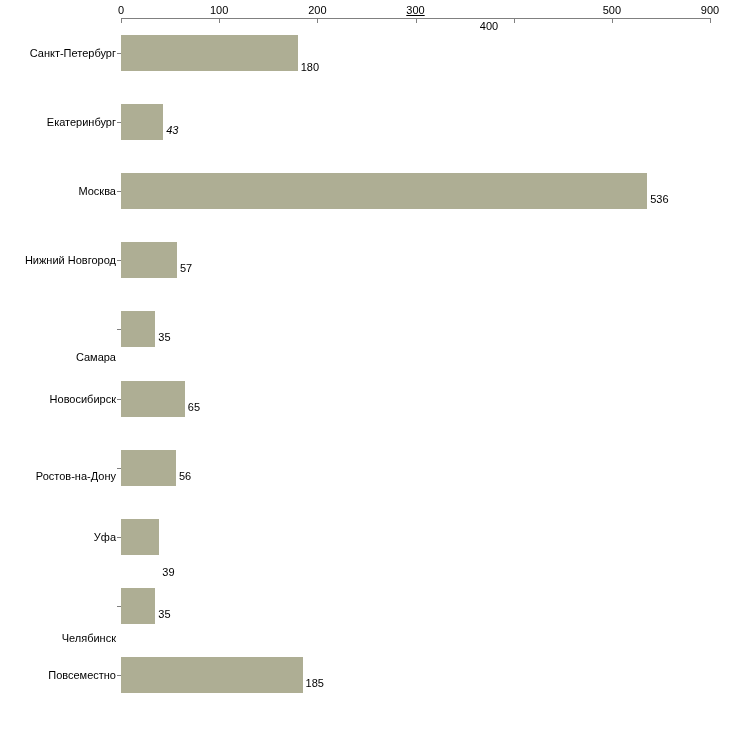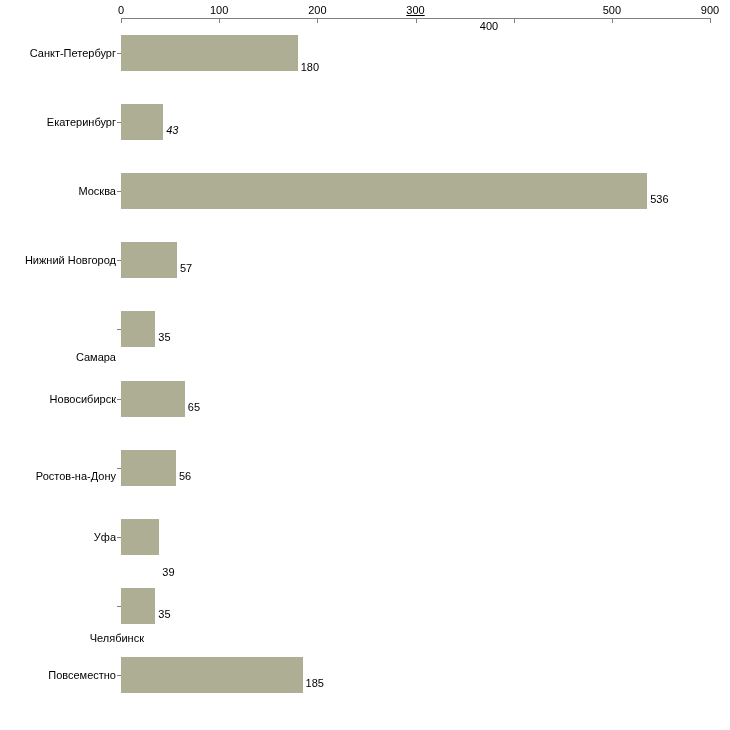--- a/index.html
+++ b/index.html
@@ -109,21 +109,21 @@
       <div class="cat-label-wrap" style="top: 254.2px;">Нижний Новгород</div>
       <div class="cat-tick" style="top: 260.2px;"></div>
       <div class="cat-label-wrap" style="top: 323.4px; margin-top: 28px;">Самара</div>
       <div class="cat-tick" style="top: 329.4px;"></div>
       <div class="cat-label-wrap" style="top: 392.6px;">Новосибирск</div>
       <div class="cat-tick" style="top: 398.6px;"></div>
       <div class="cat-label-wrap" style="top: 470px;">Ростов-на-Дону</div>
       <div class="cat-tick" style="top: 467.8px;"></div>
       <div class="cat-label-wrap" style="top: 531px;">Уфа</div>
       <div class="cat-tick" style="top: 537px;"></div>
-      <div class="cat-label-wrap" style="top: 632px; padding-left: 28px;">Челябинск</div>
+      <div class="cat-label-wrap" style="top: 632px;">Челябинск</div>
       <div class="cat-tick" style="top: 606.2px;"></div>
       <div class="cat-label-wrap" style="top: 669.4px;">Повсеместно</div>
       <div class="cat-tick" style="top: 675.4px;"></div>
     </div>
   <div id="bars">
       <div class="bar" style="top: 34.6px; width: 176.7px; height: 36px; background: rgb(174, 174, 148);"></div>
       <div class="bar-value" style="left: 300.7px; top: 49px; margin-top: 12px;">180</div>
       <div class="bar" style="top: 103.8px; width: 42.2117px; height: 36px; background: rgb(174, 174, 148);"></div>
       <div class="bar-value" style="left: 166.212px; top: 123.8px; font-style: italic;">43</div>
       <div class="bar" style="top: 173px; width: 526.173px; height: 36px; background: rgb(174, 174, 148);"></div>

